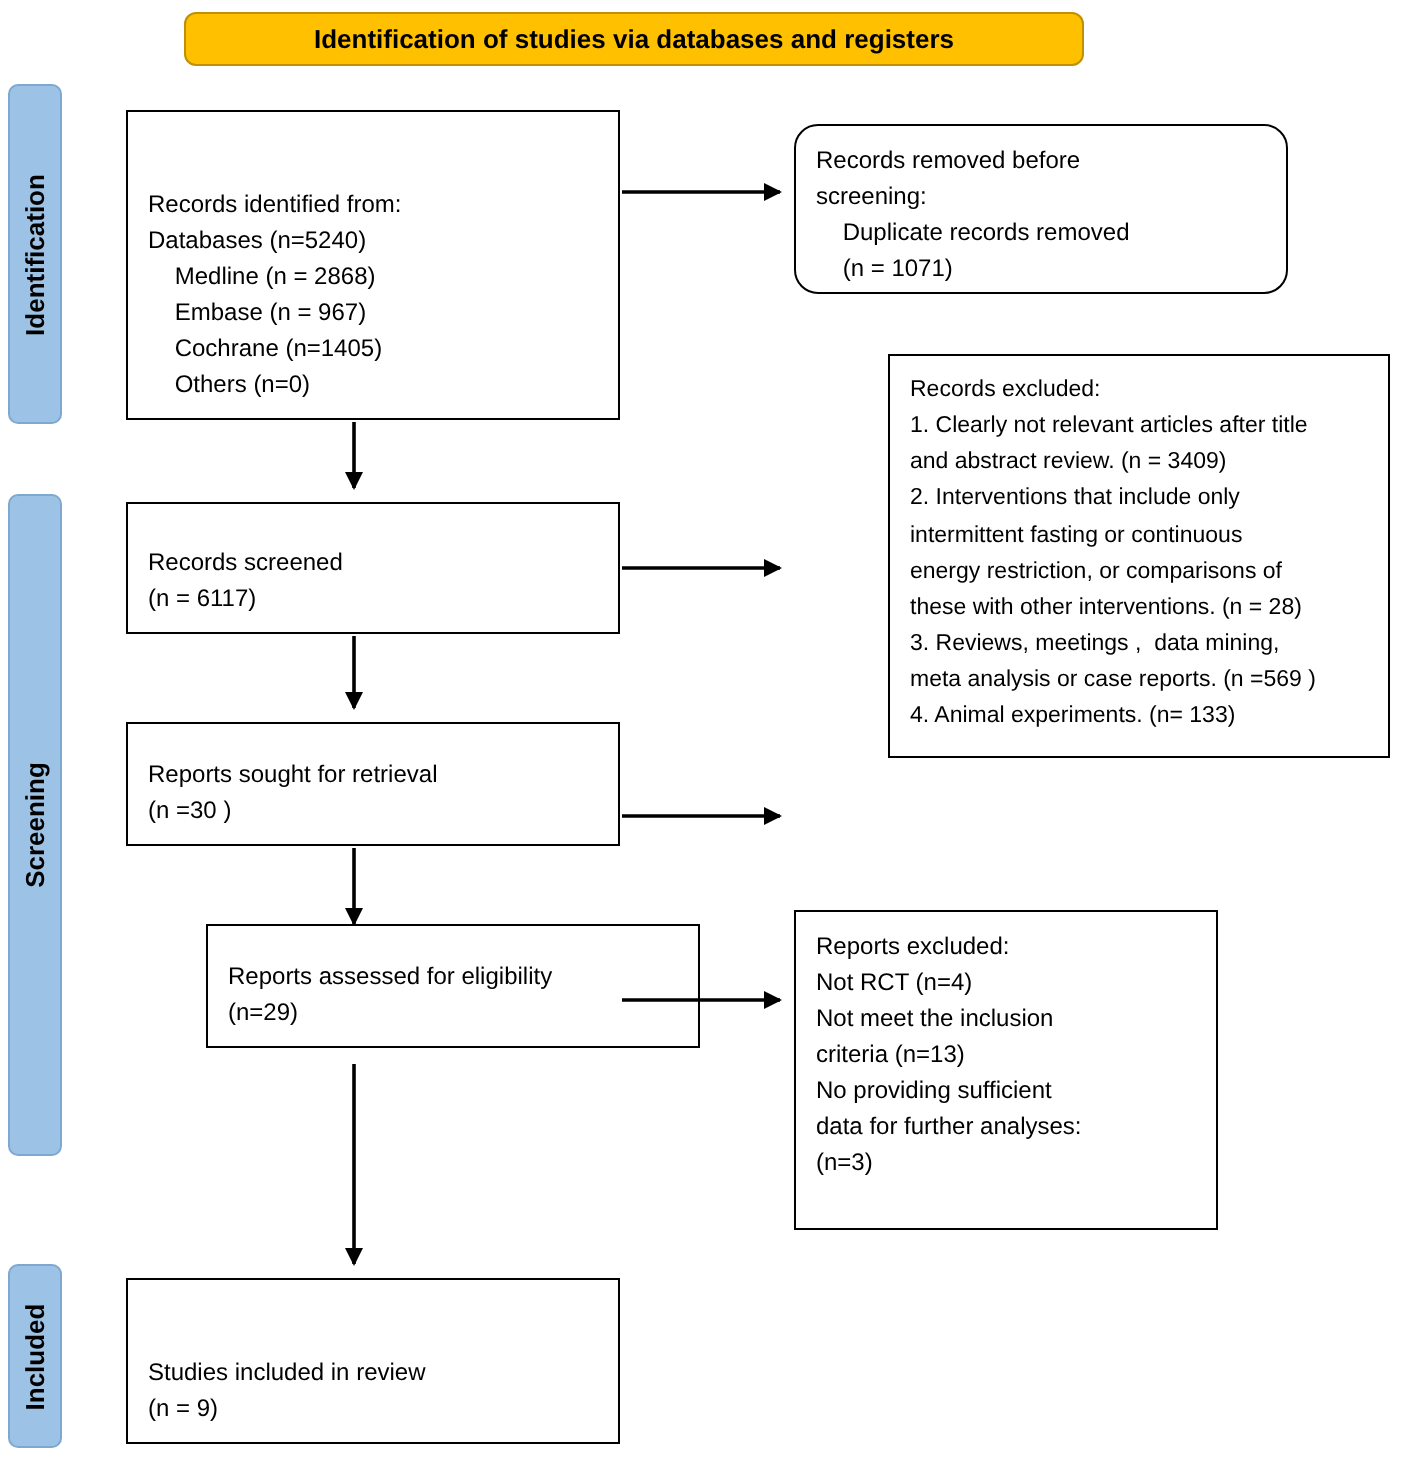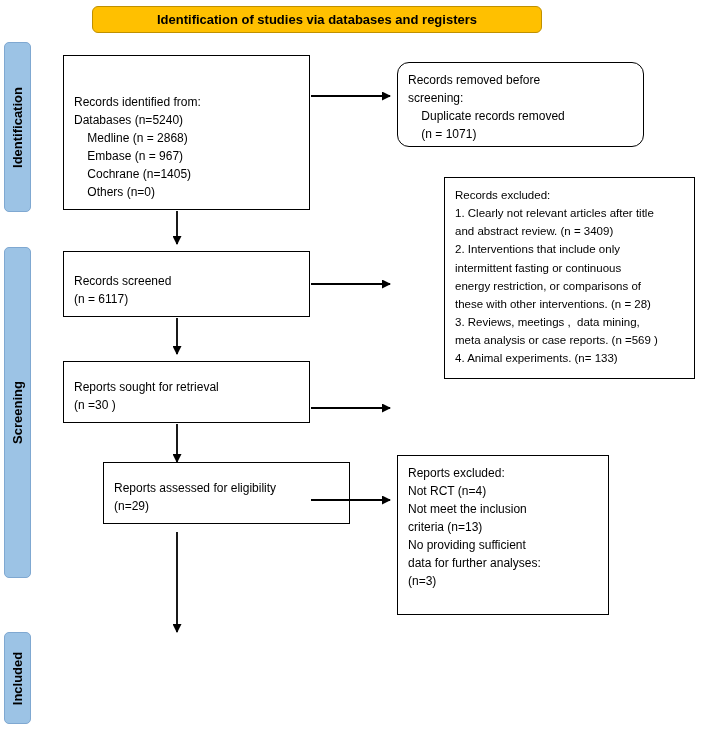--- a/index.html
+++ b/index.html
@@ -160,20 +160,24 @@
   <div class="box b8 top">
     <div class="box-text">Reports excluded:
 Not RCT (n=4)
 Not meet the inclusion
 criteria (n=13)
 No providing sufficient
 data for further analyses:
 (n=3)</div>
   </div>
 
+  <div class="box b9">
+    <div class="box-text">Studies included in review
+(n = 9)</div>
+  </div>
 
   <svg class="arrows" viewBox="0 0 709 738" xmlns="http://www.w3.org/2000/svg">
     <defs>
       <marker id="ah" markerWidth="10" markerHeight="9" refX="8" refY="4.5" orient="auto" markerUnits="userSpaceOnUse">
         <path class="arrow-head" d="M0,0 L9,4.5 L0,9 z"></path>
       </marker>
     </defs>
     <line class="arrow-line" x1="311" y1="96" x2="390" y2="96" marker-end="url(#ah)"></line>
     <line class="arrow-line" x1="177" y1="211" x2="177" y2="244" marker-end="url(#ah)"></line>
     <line class="arrow-line" x1="311" y1="284" x2="390" y2="284" marker-end="url(#ah)"></line>

